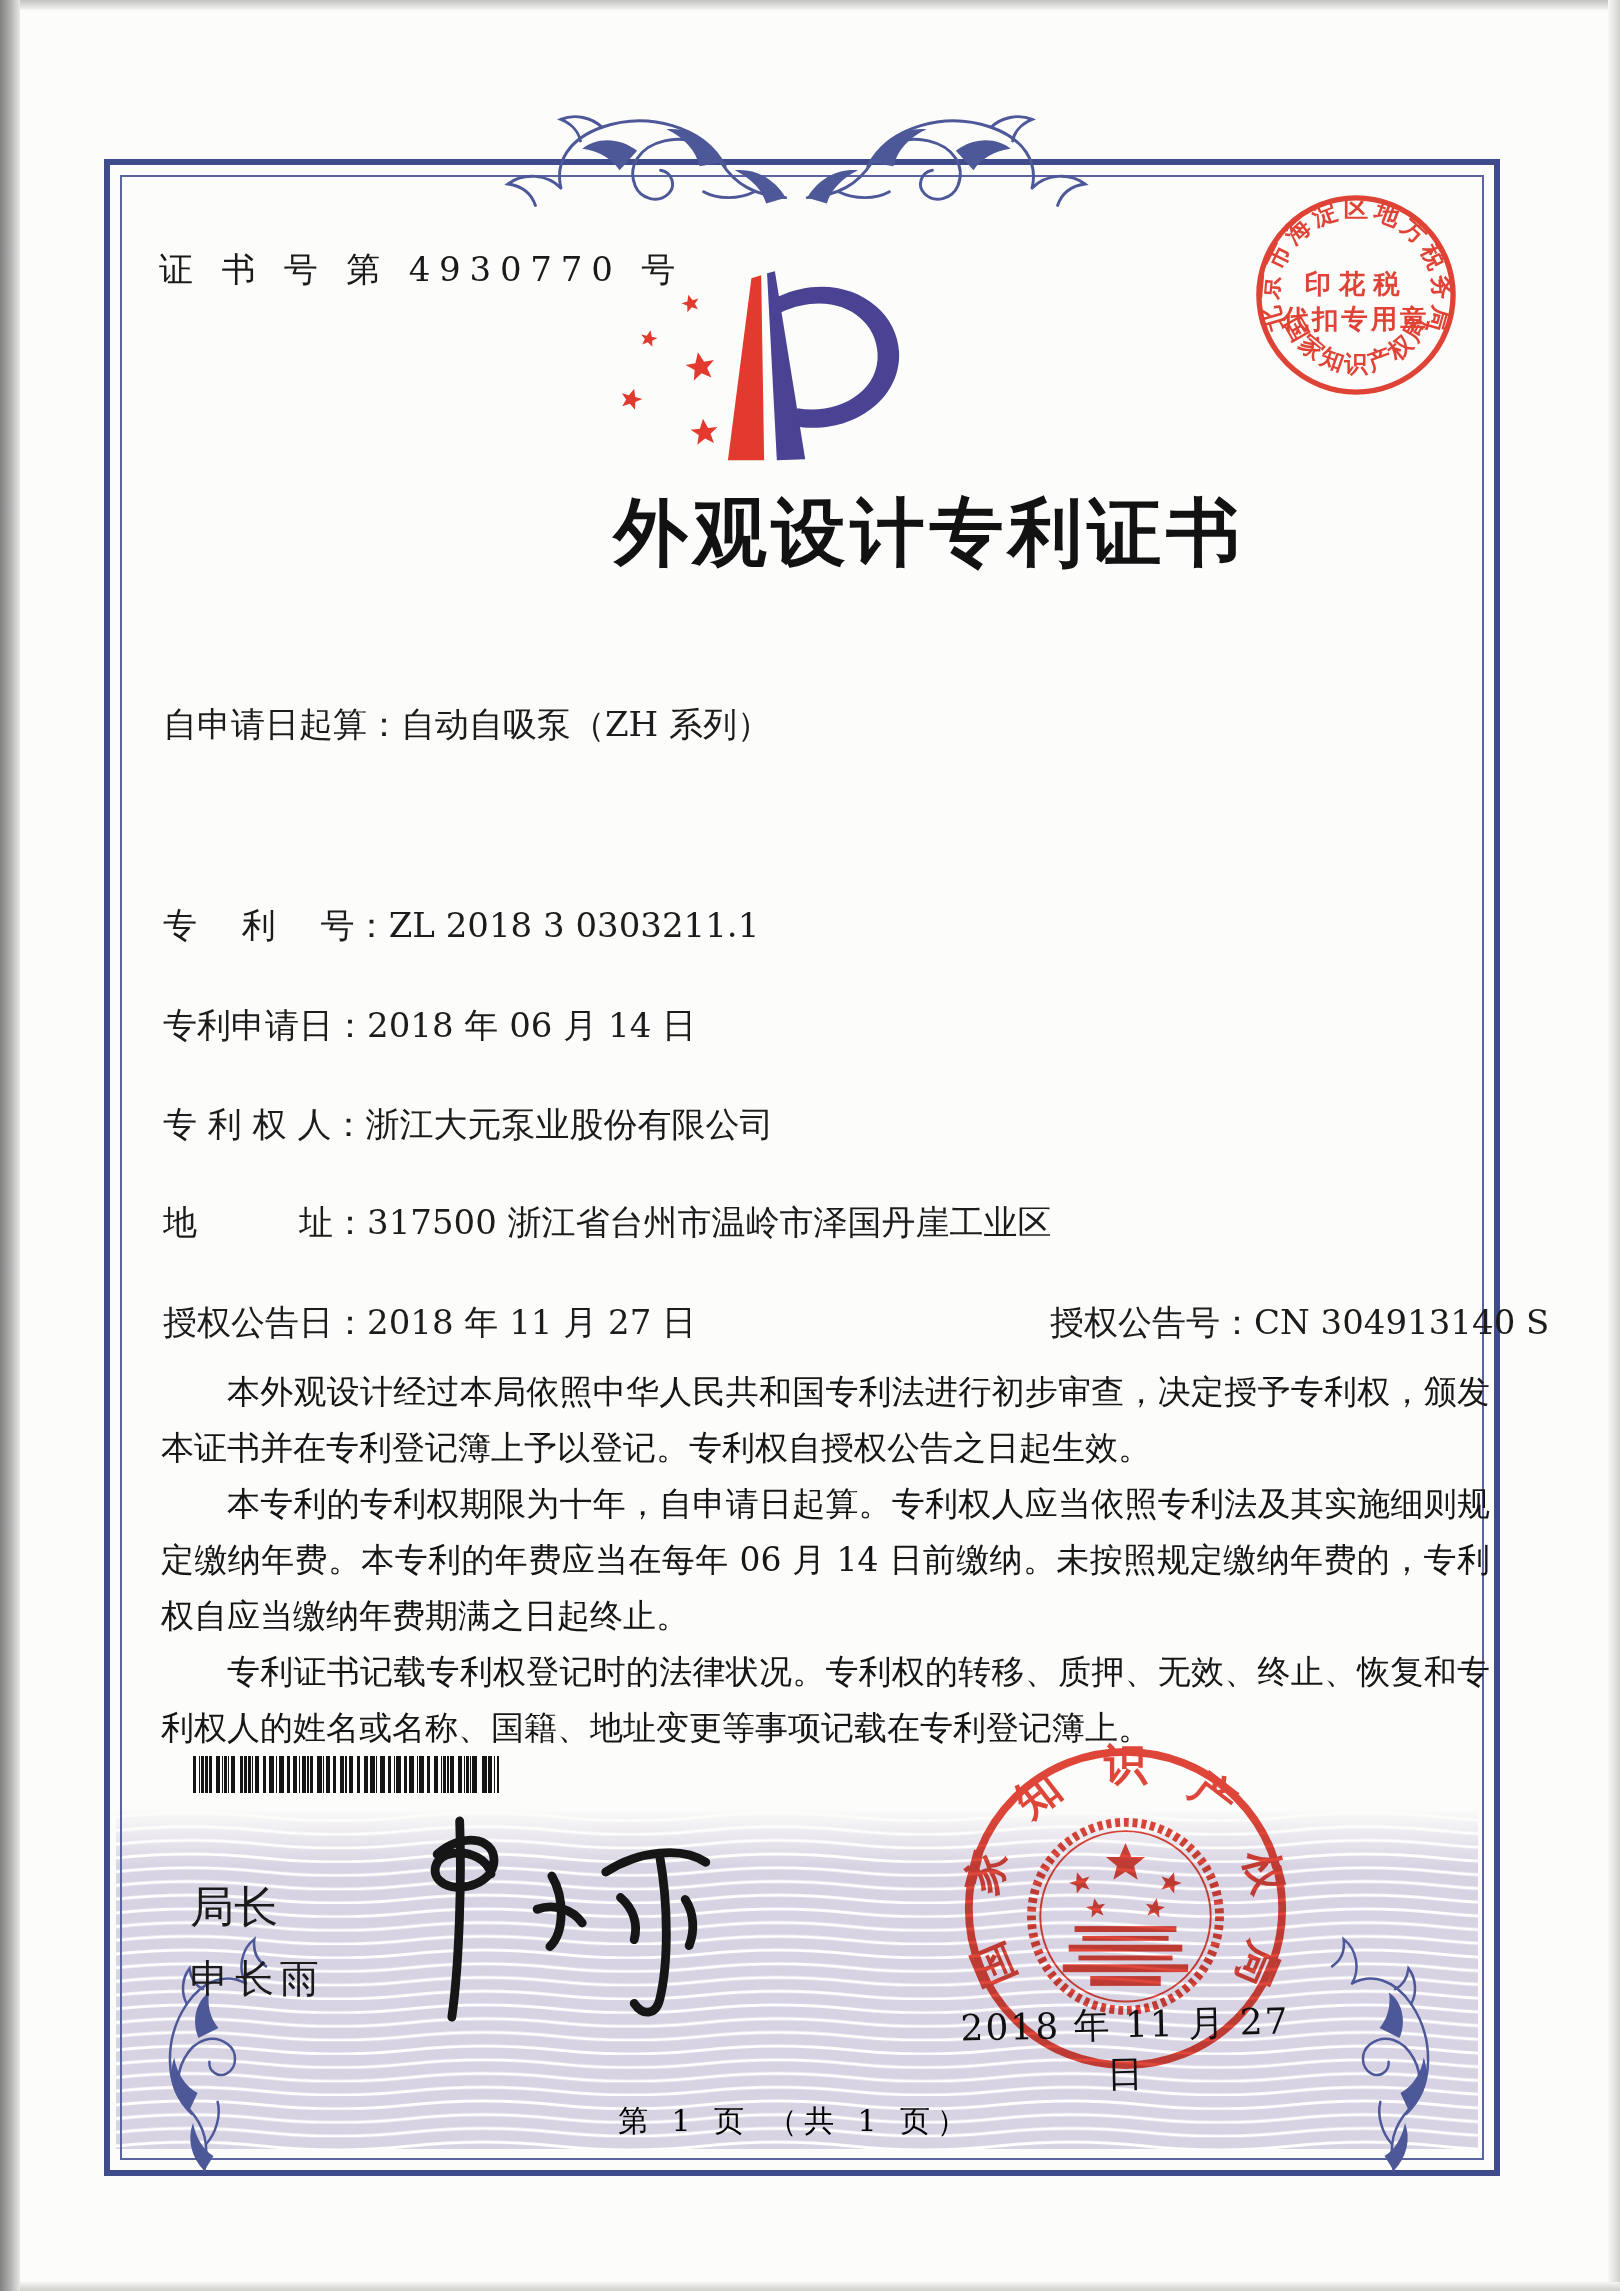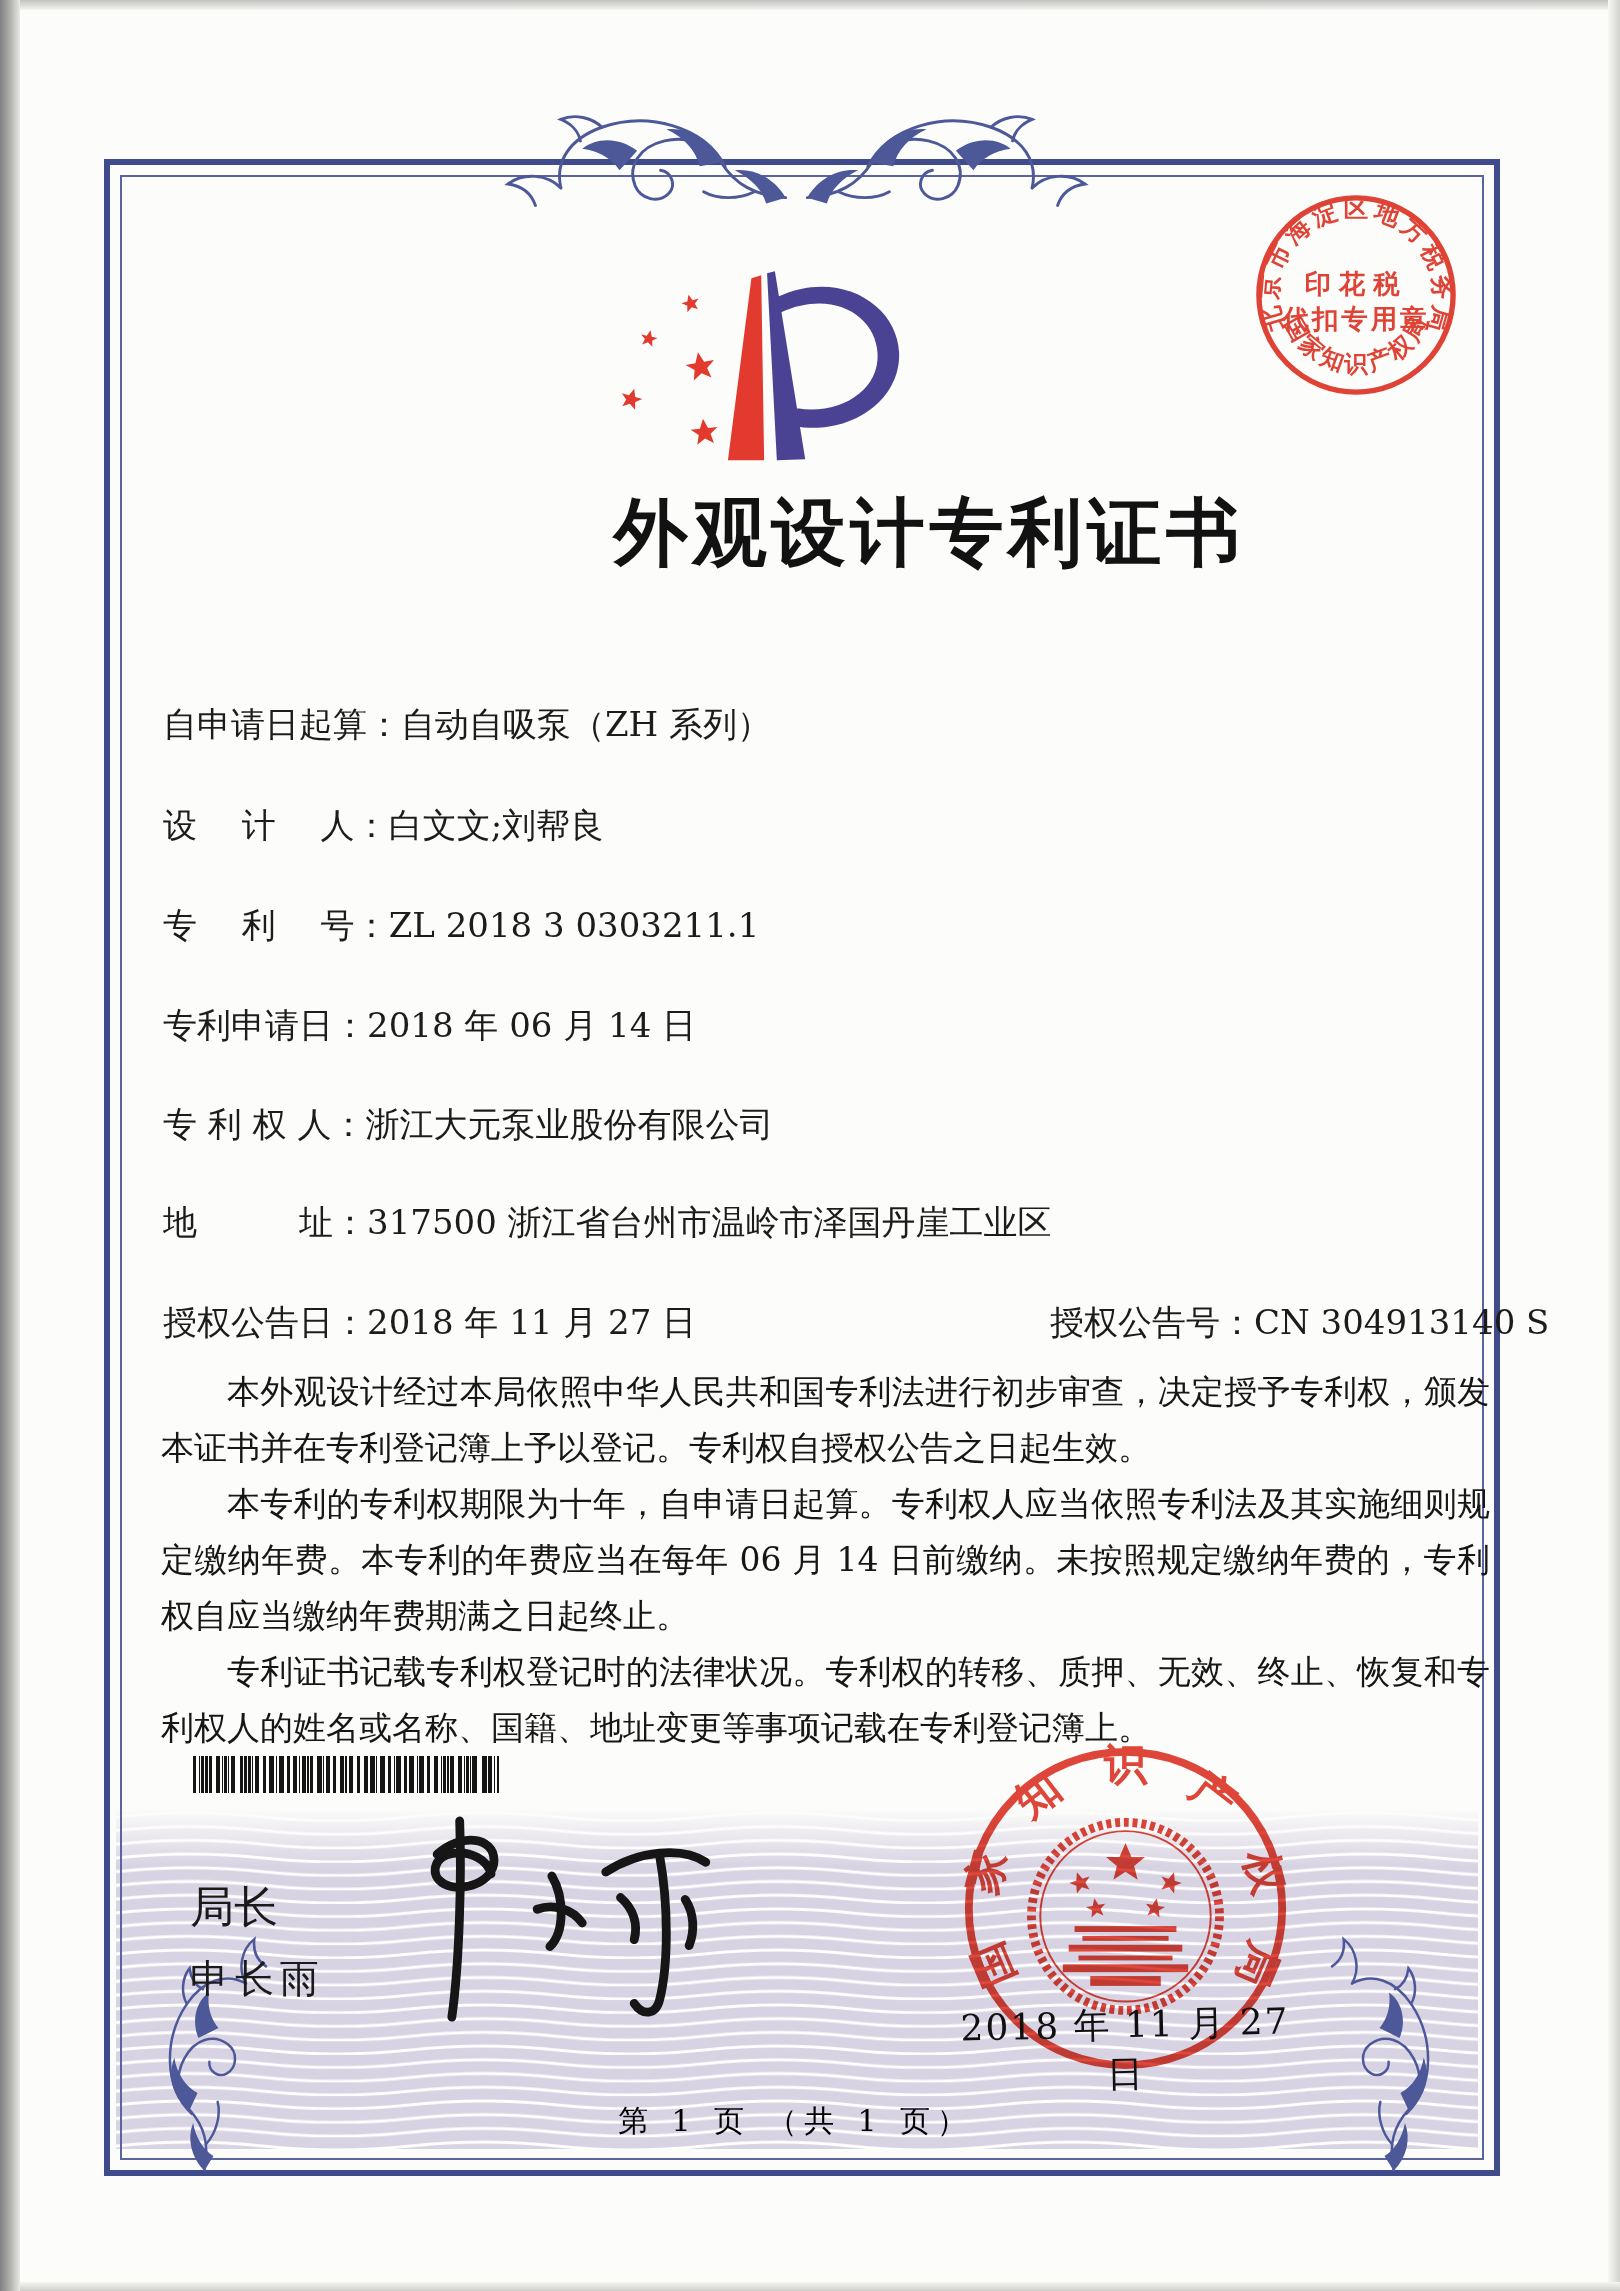--- a/index.html
+++ b/index.html
@@ -108,20 +108,21 @@
     <g transform="translate(16,205) rotate(-75) scale(0.85)">
         <use href="#flourish" width="300" height="120"></use>
       </g>
   </svg>
   <svg class="ornament" style="left:1235px;top:1955px;" width="255" height="211" viewBox="0 0 260 215" overflow="visible">
     <g transform="translate(244,205) rotate(75) scale(-0.85,0.85)">
         <use href="#flourish" width="300" height="120"></use>
       </g>
   </svg>
 
+  <div class="abs certno">证 书 号 第 4930770 号</div>
 
   <svg class="abs taxstamp" width="204" height="204" viewBox="0 0 208 208">
     <circle cx="104" cy="104" r="99" fill="none" stroke="#e03a2c" stroke-width="5.5"></circle>
     <g id="taxTop" fill="#e03a2c" font-weight="bold" font-family="'DejaVu Serif',serif">
         <text x="104" y="24" transform="rotate(-106 104 104)" text-anchor="middle" font-size="25">北</text>
         <text x="104" y="24" transform="rotate(-84.8 104 104)" text-anchor="middle" font-size="25">京</text>
         <text x="104" y="24" transform="rotate(-63.599999999999994 104 104)" text-anchor="middle" font-size="25">市</text>
         <text x="104" y="24" transform="rotate(-42.400000000000006 104 104)" text-anchor="middle" font-size="25">海</text>
         <text x="104" y="24" transform="rotate(-21.19999999999999 104 104)" text-anchor="middle" font-size="25">淀</text>
         <text x="104" y="24" transform="rotate(0 104 104)" text-anchor="middle" font-size="25">区</text>
@@ -154,23 +155,20 @@
     </g>
     <path d="M169,36 L179,33 L182,222 L145,222 Z" fill="#e23a2e"></path>
     <path d="M185,31 L193,29 L224,221 L195,222 Z" fill="#4a4292"></path>
     <path d="M196,55 C258,26 318,62 320,112 C322,162 268,198 212,187 L216,169 C258,176 300,152 298,113 C296,74 252,47 199,71 Z" fill="#4a4292"></path>
   </svg>
 
   <div class="abs title">外观设计专利证书</div>
 
   <div class="fld r0">
     <span class="lab">自申请日起算：</span><span class="val">自动自吸泵（ZH 系列）</span>
-  </div>
-  <div class="fld r1">
-    <span class="lab">设　 计　 人：</span><span class="val">白文文;刘帮良</span>
   </div>
   <div class="fld r2">
     <span class="lab">专　 利　 号：</span><span class="val">ZL 2018 3 0303211.1</span>
   </div>
   <div class="fld r3">
     <span class="lab">专利申请日：</span><span class="val">2018 年 06 月 14 日</span>
   </div>
   <div class="fld r4">
     <span class="lab">专 利 权 人：</span><span class="val">浙江大元泵业股份有限公司</span>
   </div>

